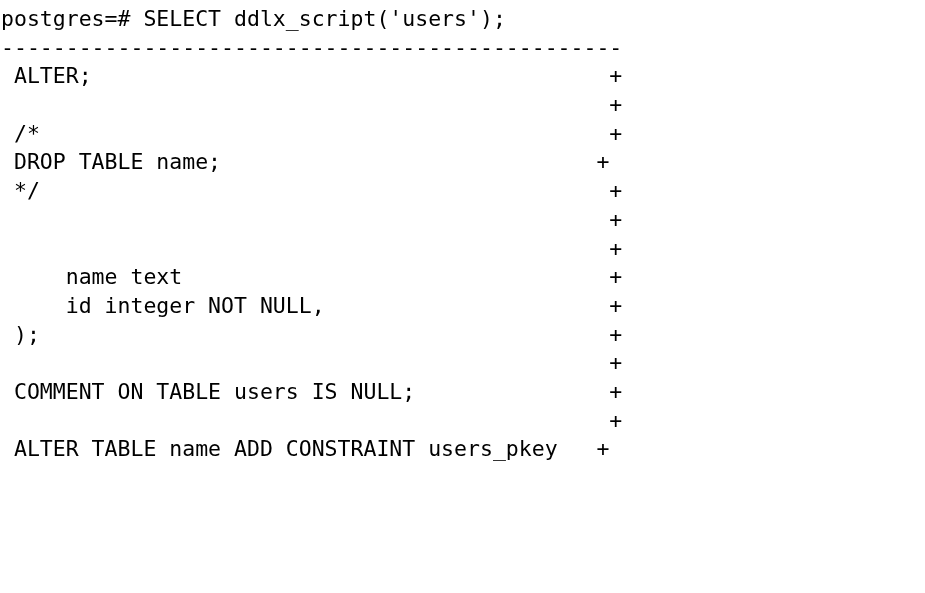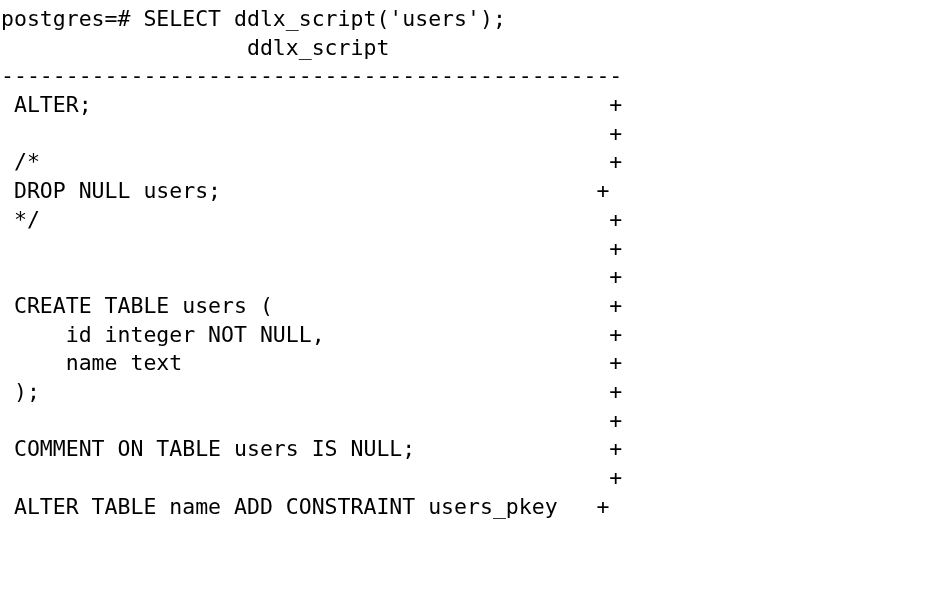--- a/index.html
+++ b/index.html
@@ -40,31 +40,29 @@
   #screen-lines {
     padding-top: 5px;
   }
 </style>
 </head>
 <body>
 
 <div id="terminal">
   <div id="screen-lines">
     <div class="term-line">postgres=# SELECT ddlx_script('users');</div>
-    <div class="term-line">                   ddlx_script</div>
     <div class="term-line sep">------------------------------------------------</div>
     <div class="term-line"> ALTER;                                        +</div>
     <div class="term-line">                                               +</div>
     <div class="term-line"> /*                                            +</div>
-    <div class="term-line"> DROP NULL users;                             +</div>
+    <div class="term-line"> DROP TABLE name;                             +</div>
     <div class="term-line"> */                                            +</div>
     <div class="term-line">                                               +</div>
     <div class="term-line">                                               +</div>
-    <div class="term-line"> CREATE TABLE users (                          +</div>
+    <div class="term-line">     name text                                 +</div>
     <div class="term-line">     id integer NOT NULL,                      +</div>
-    <div class="term-line">     name text                                 +</div>
     <div class="term-line"> );                                            +</div>
     <div class="term-line">                                               +</div>
     <div class="term-line"> COMMENT ON TABLE users IS NULL;               +</div>
     <div class="term-line">                                               +</div>
     <div class="term-line"> ALTER TABLE name ADD CONSTRAINT users_pkey   +</div>
   </div>
 </div>
 
 </body></html>

